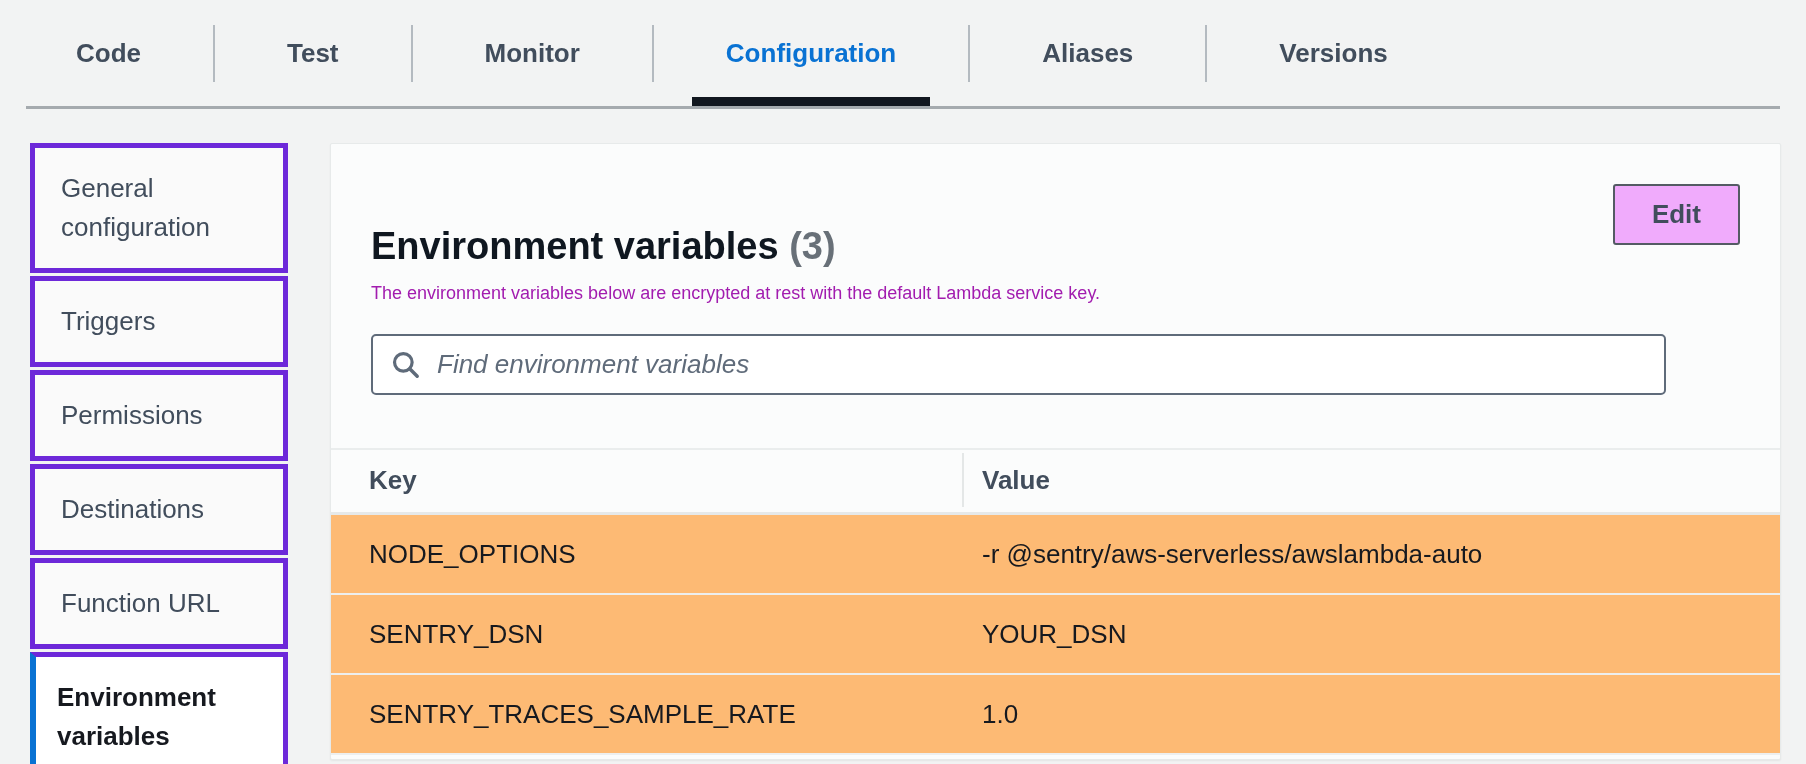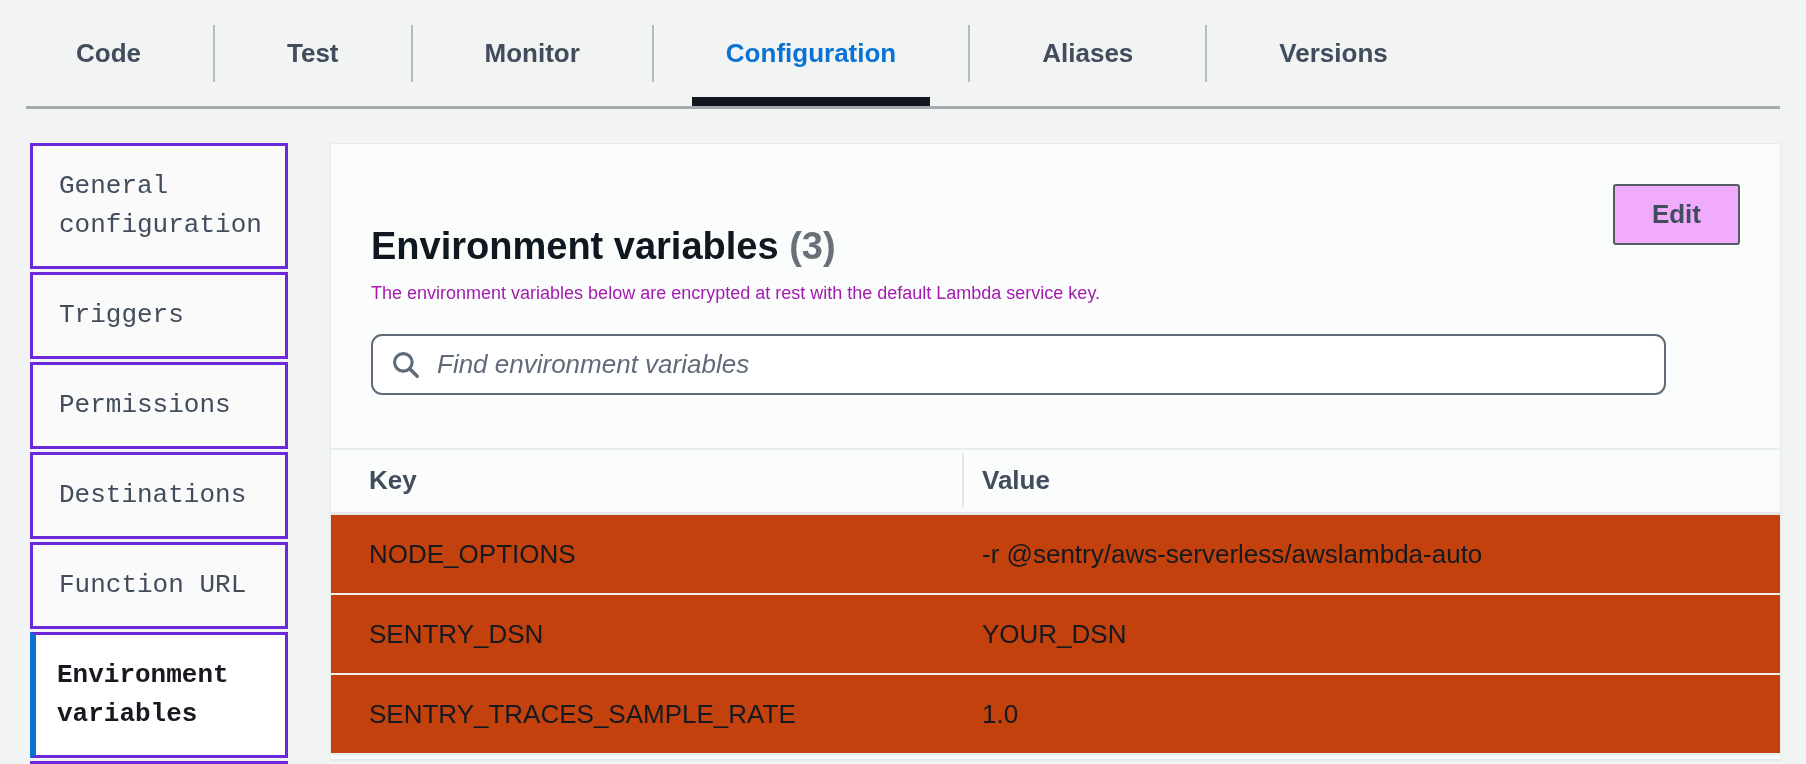--- a/index.html
+++ b/index.html
@@ -25,23 +25,23 @@
   }
   .tab-sep { width:2px; height:57px; background:#b4bac0; align-self:center; }
   .tabs-rule { height:3px; background:#a5aaae; margin:0 26px; }
 
   
   .content { display:flex; align-items:flex-start; padding:34px 25px 0 30px; }
 
   
   .sidebar { width:258px; flex-shrink:0; margin-right:42px; }
   .side-item {
-    background:#fafafa; border:3px solid #6d28d9; margin-bottom:3px;
+    background:#fafafa; border:5px solid #6d28d9; margin-bottom:3px;
     padding:21px 18px 21px 26px; font-size:26px; line-height:39px;
-    color:#414d5c; cursor:pointer;font-family:Liberation Mono, monospace;
+    color:#414d5c; cursor:pointer;
   }
   .side-item.active {
     background:#ffffff; border-left:6px solid #0972d3; padding-left:21px;
     font-weight:700; color:#16191f;
   }
 
   
   .panel {
     flex:1; background:#fbfcfc; border:1px solid #e7eaea; border-radius:2px;
     box-shadow:0 1px 2px rgba(0,0,0,0.06); padding-bottom:4px;
@@ -54,21 +54,21 @@
   .panel-count { color:#687078; font-weight:700; }
   .edit-btn {
     background:#f0abfc; border:2px solid #545b64; border-radius:3px;
     padding:13px 37px; font-family:"Liberation Sans",sans-serif;
     font-size:26px; font-weight:700; color:#414d5c; cursor:pointer;
   }
   .desc { padding:0 40px; margin-top:14px; font-size:18px; color:#a21caf; }
 
   .search-box {
     margin:30px 40px 0; width:1295px; max-width:calc(100% - 80px); height:61px;
-    background:#ffffff; border:2px solid #5f6b7a; border-radius:11px;
+    background:#ffffff; border:2px solid #5f6b7a; border-radius:5px;
     display:flex; align-items:center; padding:0 17px;
   }
   .search-box svg { flex-shrink:0; }
   .search-input {
     flex:1; border:none; outline:none; background:transparent;
     margin-left:15px; font-family:"Liberation Sans",sans-serif;
     font-size:26px; color:#16191f;
   }
   .search-input::placeholder { font-style:italic; color:#5f6b7a; opacity:1; }
 
@@ -76,21 +76,21 @@
   .table { margin-top:53px; border-top:2px solid #eaeded; }
   .thead {
     position:relative; display:flex; align-items:flex-end;
     padding:15px 0 16px; border-bottom:3px solid #e6e9e9;
     font-size:26px; font-weight:700; color:#414d5c;
   }
   .col-sep { position:absolute; left:631px; top:3px; bottom:5px; width:2px; background:#e4e7e7; }
   .cell-key  { width:631px; padding-left:38px; flex-shrink:0; }
   .cell-value{ flex:1; padding-left:20px; }
   .row {
-    display:flex; align-items:center; height:80px; background:#c2410c;
+    display:flex; align-items:center; height:80px; background:#fdba74;
     border-bottom:2px solid #edefef; font-size:26px; color:#16191f;
   }
 </style>
 </head>
 <body>
 
 <div class="tabbar">
   <div class="tabs">
     <div class="tab">Code</div>
     <div class="tab-sep"></div>

